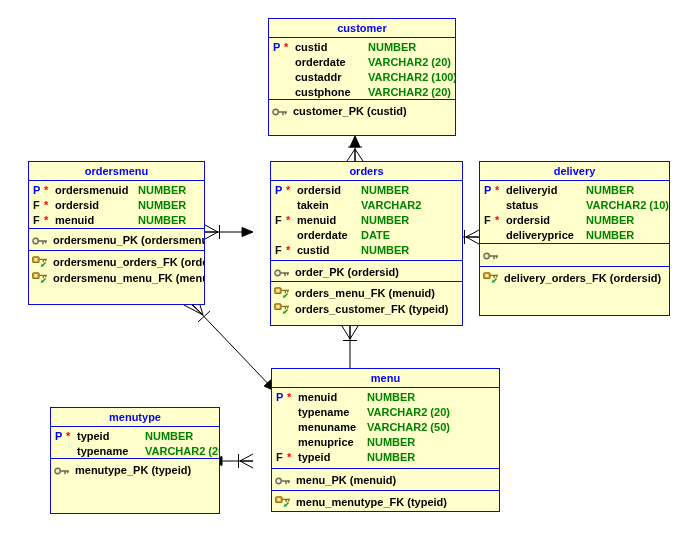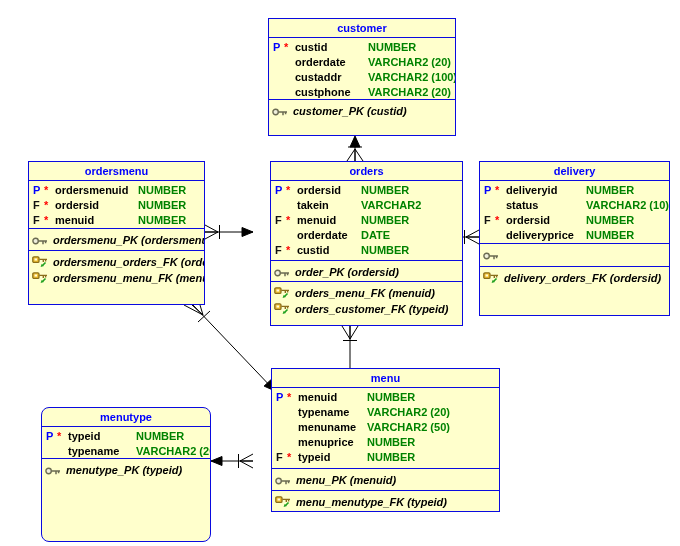--- a/index.html
+++ b/index.html
@@ -22,21 +22,21 @@
   }
   .sec{border-top:1px solid var(--border);box-sizing:border-box;overflow:hidden;padding-top:2px;}
   .col-row{position:relative;height:15px;line-height:15px;}
   .col-row .mk{position:absolute;left:4px;}
   .mk.kp{color:var(--pk);} .mk.kf{color:var(--fk);}
   .col-row .st{position:absolute;left:15px;color:var(--req);}
   .col-row .cn{position:absolute;left:26px;color:var(--cname);}
   .col-row .ct{position:absolute;color:var(--ctype);}
   .key-row{position:relative;height:16px;line-height:16px;padding-left:24px;color:#000;}
   .key-row .kicon{position:absolute;left:3px;top:2px;}
-  .sec.keys{padding-top:3px;font-style:italic;}
+  .sec.keys{padding-top:3px;}
   polyline,line{stroke:var(--line);stroke-width:1;fill:none;}
   polygon{fill:var(--line);stroke:var(--line);}
 </style>
 </head>
 <body>
 
 <div id="canvas">
   <svg id="wires" viewBox="0 0 680 546">
       <g>
         <line x1="355" y1="161" x2="355" y2="137"></line>
@@ -261,21 +261,21 @@
       <div class="sec keys" style="height: 50px;">
         <div class="key-row"><span class="kicon"><svg width="16" height="12" viewBox="0 0 16 12">
               <rect x="0.8" y="0.8" width="6.2" height="5.6" rx="1.2" fill="#f2c233" stroke="#8a6d1a" stroke-width="1.3"></rect>
               <rect x="2.6" y="2.5" width="2.4" height="2" fill="#fffbe0"></rect>
               <path d="M7.4 3.4 H15 M11.3 3.4 V6 M13.6 3.4 V5.4" stroke="#8a6d1a" stroke-width="1.4"></path>
               <path d="M13.5 6.5 L10.5 9.5" stroke="#1fa01f" stroke-width="1.6"></path>
               <path d="M8.6 11 L12 10 L9.6 8 Z" fill="#1fa01f"></path>
             </svg></span><span>delivery_orders_FK (ordersid)</span></div>
       </div>
     </div>
-    <div class="entity" style="left: 41px; top: 407px; width: 170px; height: 135px; border-radius: 8px;">
+    <div class="entity" style="left: 50px; top: 407px; width: 170px; height: 107px;">
       <div class="entity-title" style="height: 18px;">menutype</div>
       <div class="sec cols" style="height: 32px;">
         <div class="col-row">
           <span class="mk kp">P</span>
           <span class="st">*</span>
           <span class="cn">typeid</span>
           <span class="ct" style="left: 94px;">NUMBER</span>
         </div>
         <div class="col-row">
           <span class="mk kf"></span>

